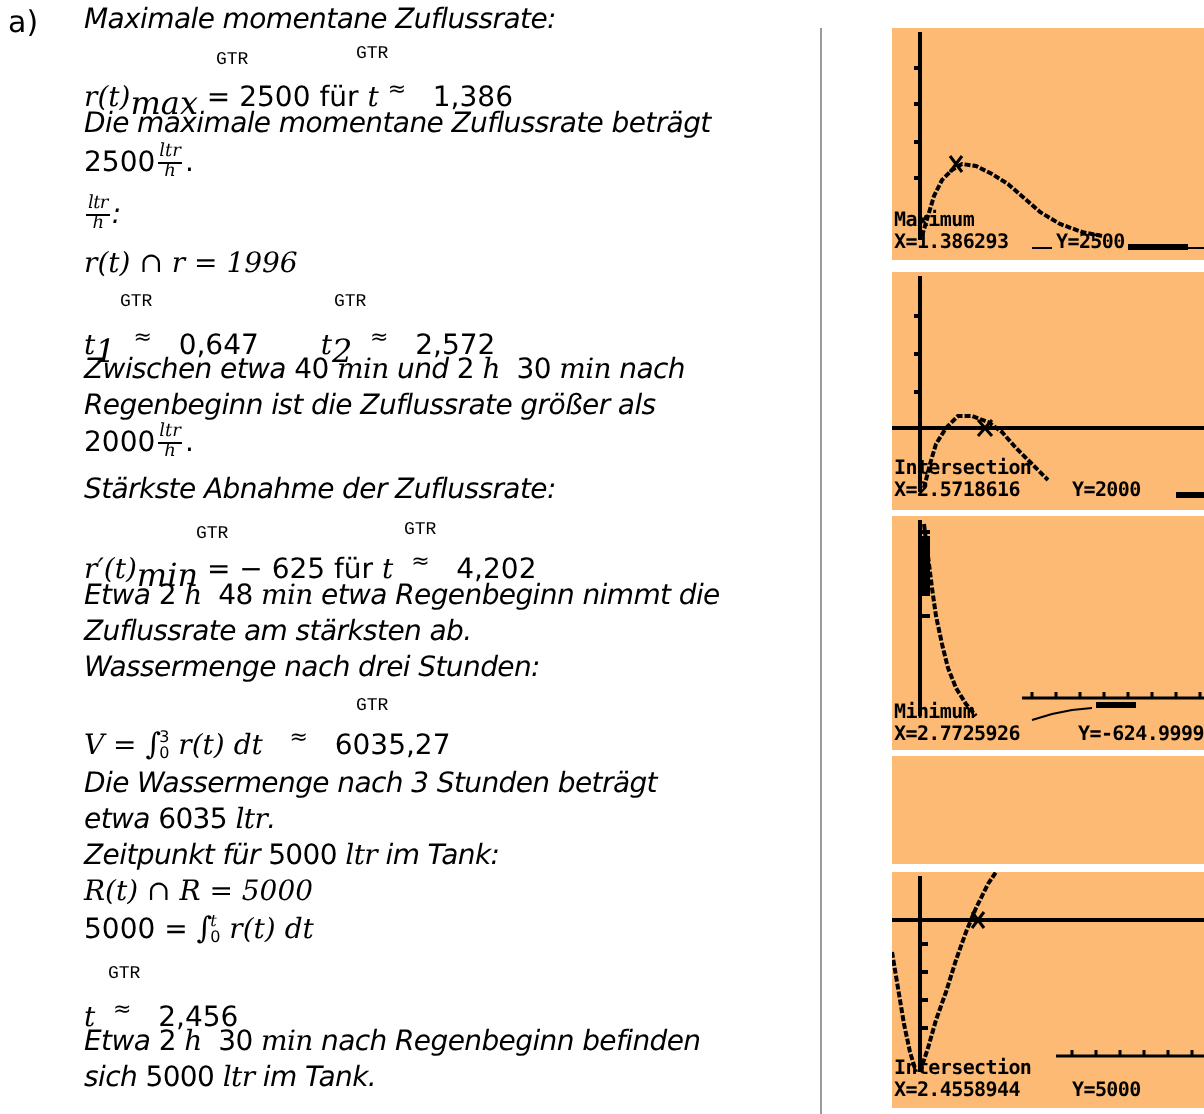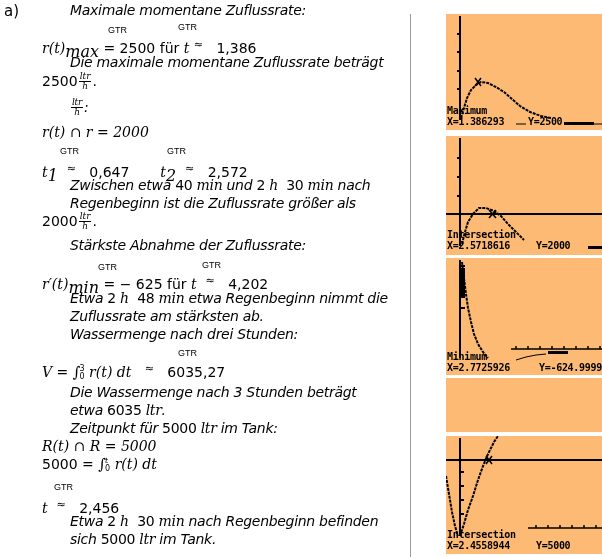--- a/index.html
+++ b/index.html
@@ -1,24 +1,24 @@
 <!DOCTYPE html>
 <html><head>
 <meta charset="utf-8">
 <style>
   html, body { margin:0; padding:0; background:#ffffff; }
   body { width:602px; height:557px; position:relative; overflow:hidden; font-family:"DejaVu Sans", sans-serif; color:#000; }
   .label-a { position:absolute; left:4px; top:2px; font-size:15px; font-family:"DejaVu Sans", sans-serif; }
   .col { position:absolute; left:42px; top:0; width:370px; }
   .line { position:absolute; left:0; white-space:nowrap; font-size:14px; line-height:17px; }
-  .it { font-style:italic; font-family:"DejaVu Sans", sans-serif; letter-spacing:-0.3px;margin-left:28px; }
+  .it { font-style:italic; font-family:"DejaVu Sans", sans-serif; letter-spacing:-0.3px; }
   .m { font-family:"DejaVu Serif", serif; font-style:italic; }
   .n { font-family:"DejaVu Sans", sans-serif; font-style:normal; }
   .sub { font-size:16px; vertical-align:-4px; font-family:"DejaVu Serif", serif; font-style:italic; }
-  .gtr { position:absolute; font-size:9px; font-family:Liberation Sans, sans-serif;text-align:center; }
+  .gtr { position:absolute; font-size:9px; font-family:Liberation Mono, monospace;text-align:center; }
   .approx { font-size:11px; vertical-align:5px; }
   .frac { display:inline-block; vertical-align:middle; text-align:center; font-size:9px; line-height:9px; font-family:"DejaVu Serif", serif; font-style:italic; margin:0 1px; }
   .frac .num { display:block; border-bottom:1px solid #000; padding:0 1px; }
   .frac .den { display:block; }
   .int { font-family:"DejaVu Serif", serif; font-size:15px; }
   .lims { display:inline-block; vertical-align:middle; font-size:8px; line-height:8px; margin-left:-1px; }
   .lims span { display:block; }
   .divider { position:absolute; left:410px; top:14px; width:1px; height:543px; background:#9a9a9a; }
   .panel { position:absolute; left:423px; width:176px; background:#fdba74; border-right:3px solid #dbe3ef; overflow:hidden;margin-left:23px; }
   .panel svg { display:block; }
@@ -39,21 +39,21 @@
     <span class="approx">≈</span>&nbsp;&nbsp;
     <span class="n">1,386</span>
   </div>
   <div class="line it" style="top:54px">Die maximale momentane Zuflussrate beträgt</div>
   <div class="line" style="top:72px">
     <span class="n">2500</span><span class="frac"><span class="num">ltr</span><span class="den">h</span></span><span>.</span>
   </div>
   <div class="line it" style="top:98px">
     <span class="frac"><span class="num">ltr</span><span class="den">h</span></span><span>:</span>
   </div>
-  <div class="line m" style="top:124px">r(t) ∩ r = 2000</div>
+  <div class="line m" style="top:124px">r(t) ∩ r = 1996</div>
 
   <span class="gtr" style="left:18px;top:146px">GTR</span>
   <span class="gtr" style="left:125px;top:146px">GTR</span>
   <div class="line" style="top:160px">
     <span class="m">t</span><span class="sub">1</span>&nbsp;
     <span class="approx">≈</span>&nbsp;&nbsp;
     <span class="n">0,647</span>
     <span style="display:inline-block;width:22px"></span>
     <span class="m">t</span><span class="sub">2</span>&nbsp;
     <span class="approx">≈</span>&nbsp;&nbsp;

